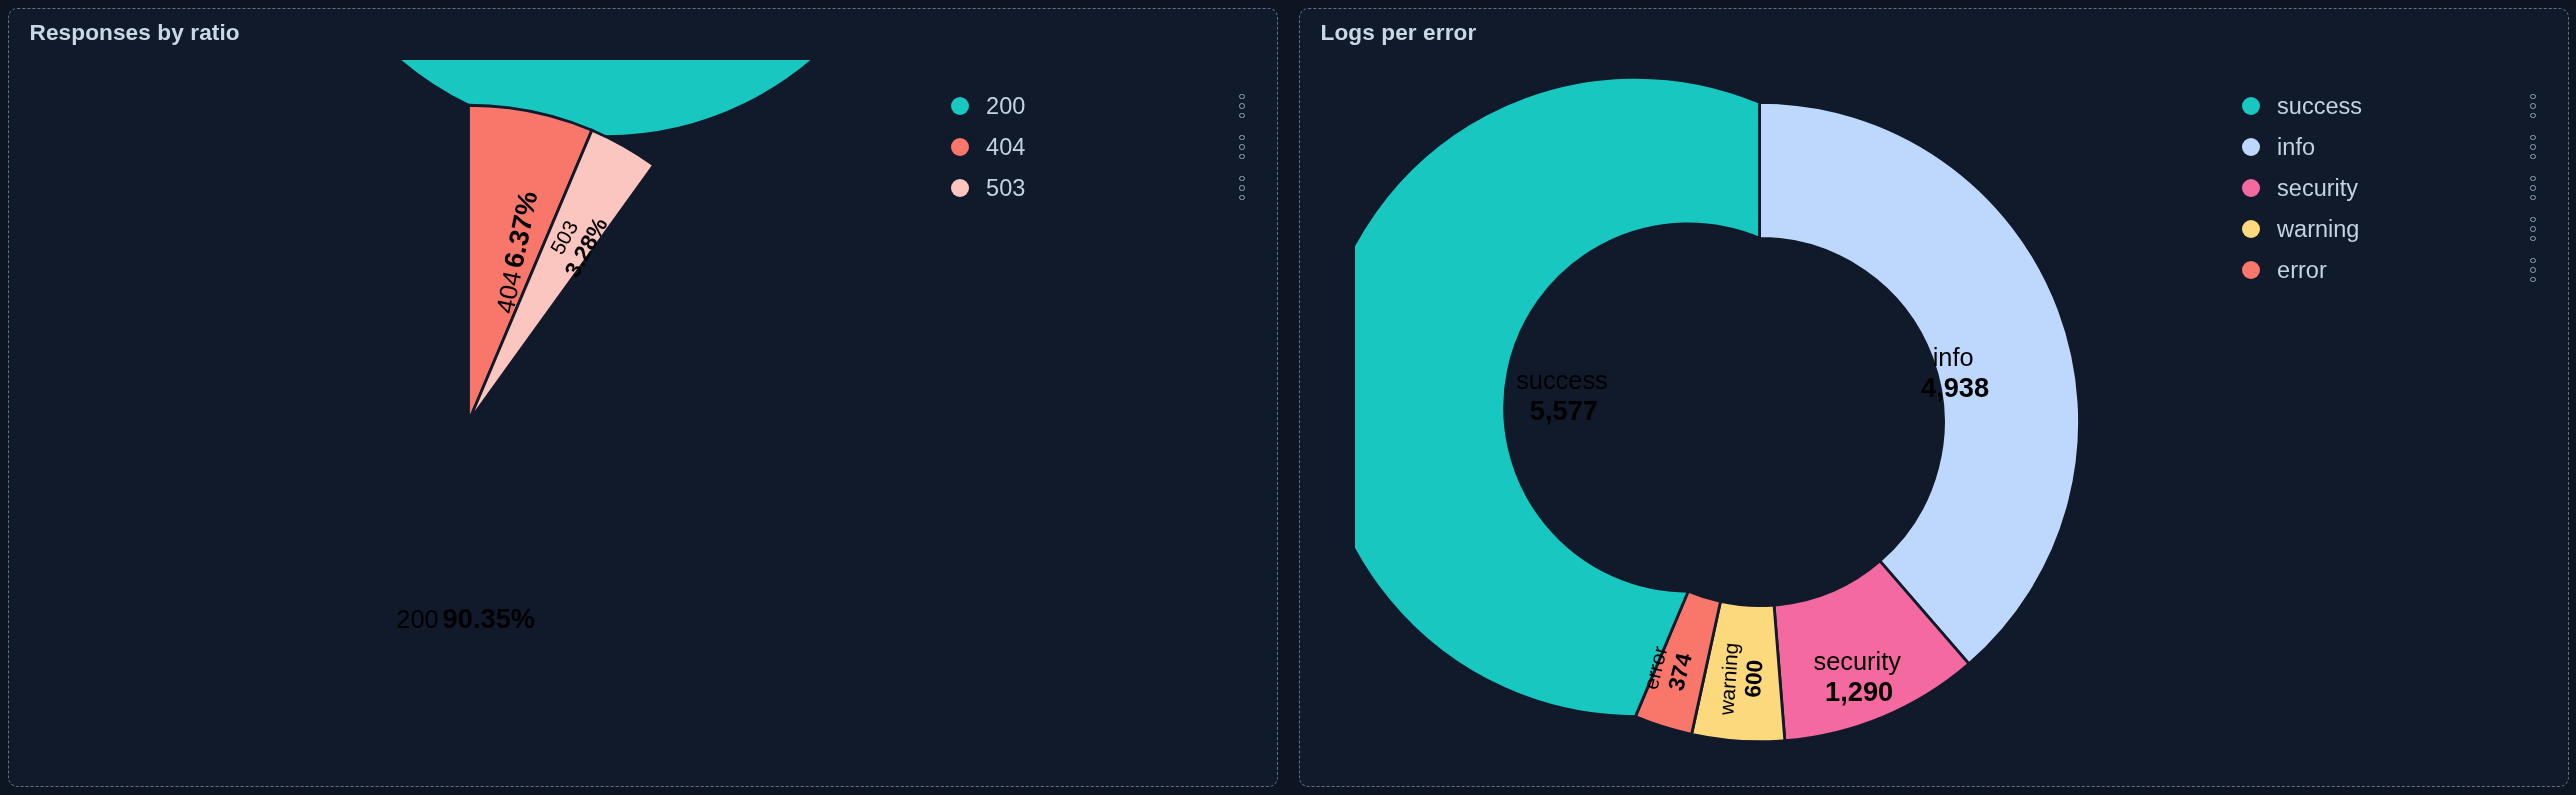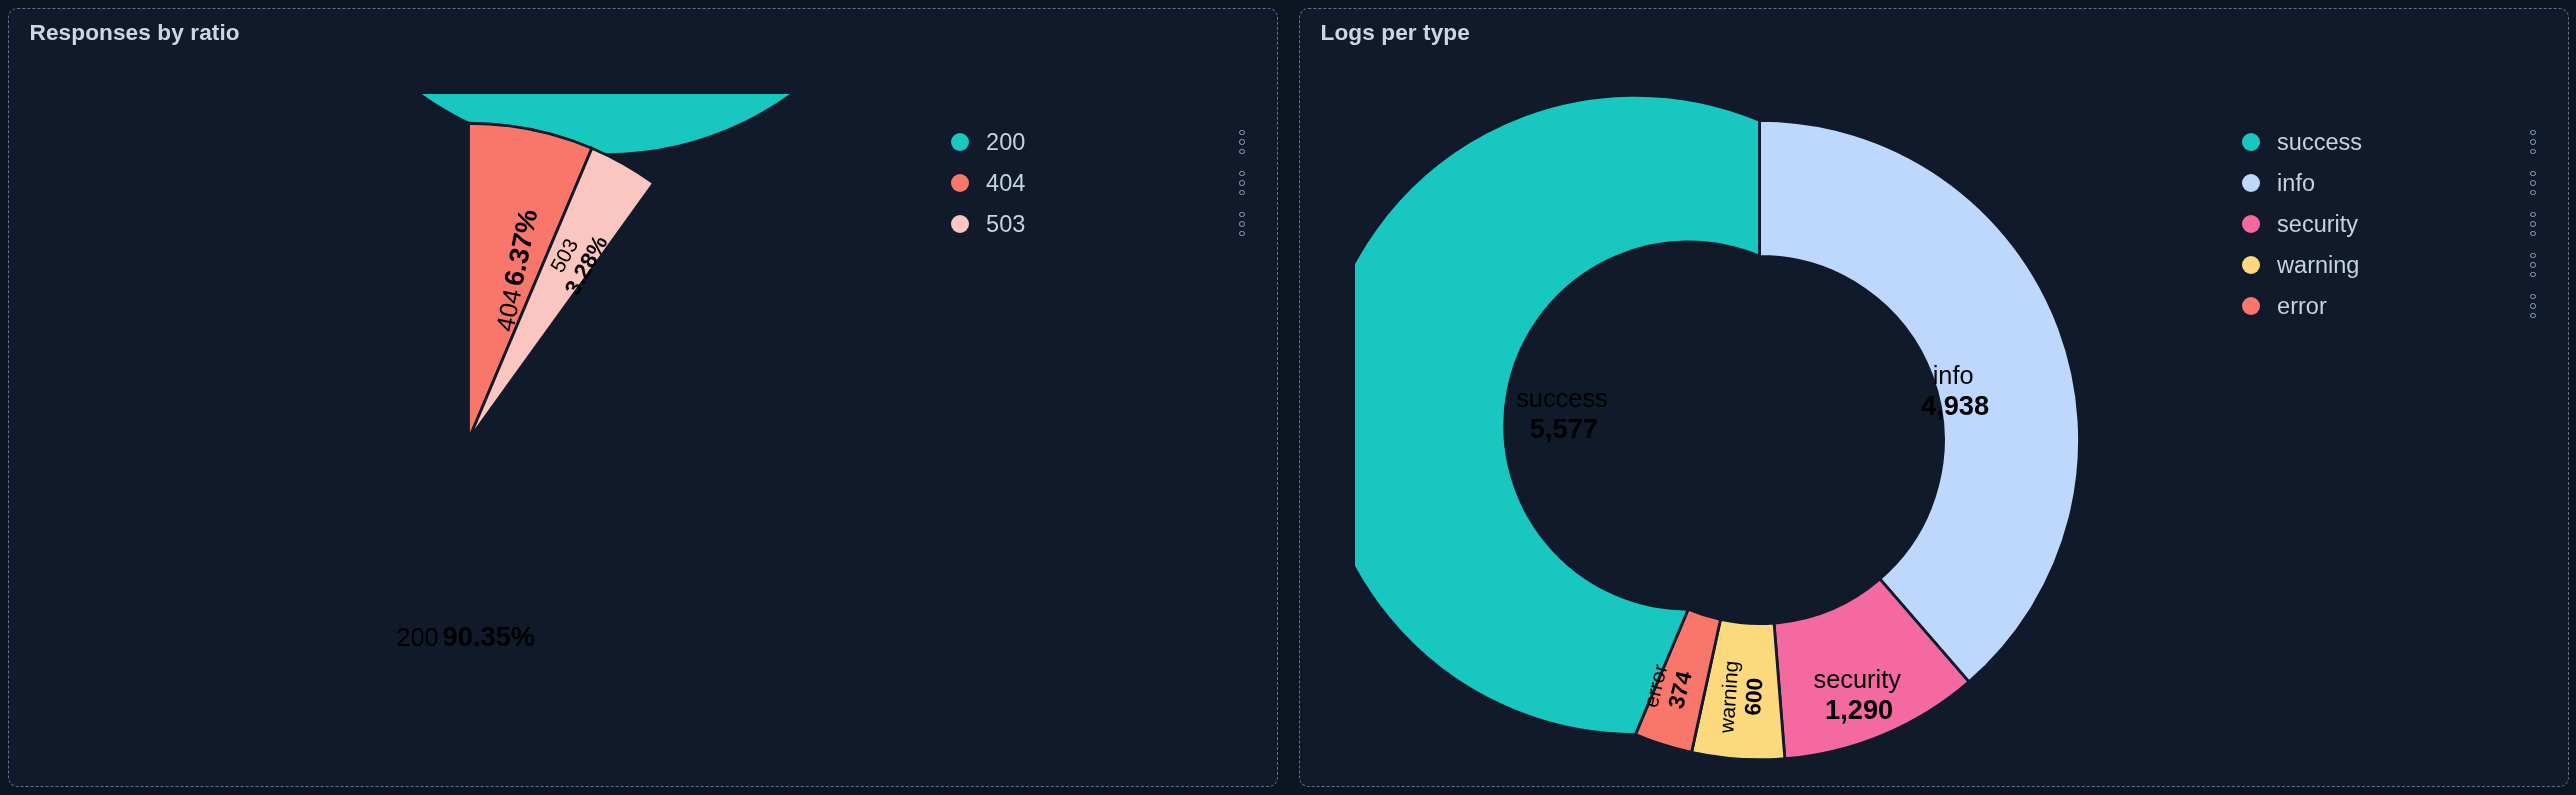--- a/index.html
+++ b/index.html
@@ -21,21 +21,20 @@
   }
   .panel {
     flex: 1 1 0;
     position: relative;
     border: 1.9px dashed #5b7291;
     border-radius: 9.4px;
     background: #101a2b;
     display: flex;
     flex-direction: column;
     overflow: hidden;
-    gap: 36px;
   }
   .panel-header {
     height: 49px;
     flex: 0 0 49px;
     display: flex;
     align-items: center;
     padding: 0 21px;
   }
   .panel-title {
     color: #ccd7e6;
@@ -180,21 +179,21 @@
               <span></span>
             </span>
         </div>
       </div>
 
     </div>
   </section>
 
   <section class="panel">
     <header class="panel-header">
-      <h2 class="panel-title">Logs per type</h2>
+      <h2 class="panel-title">Logs per error</h2>
     </header>
     <div class="panel-body">
 
       <div class="chart-area">
         <svg class="chart-svg" width="809" height="724" viewBox="0 0 860 770">
           <g transform="translate(430,385)">
 
             <path d="M 0 -340 A 340 340 0 0 1 222.77 257.17 L 127.99 147.76 A 195.3 195.3 0 0 0 0 -195.3 Z" fill="#bed8fd" stroke="#101a2b" stroke-width="3"></path>
 
             <path d="M 222.77 257.17 A 340 340 0 0 1 26.94 339.0 L 15.47 194.69 A 195.3 195.3 0 0 0 127.99 147.76 Z" fill="#f4699f" stroke="#101a2b" stroke-width="3"></path>

